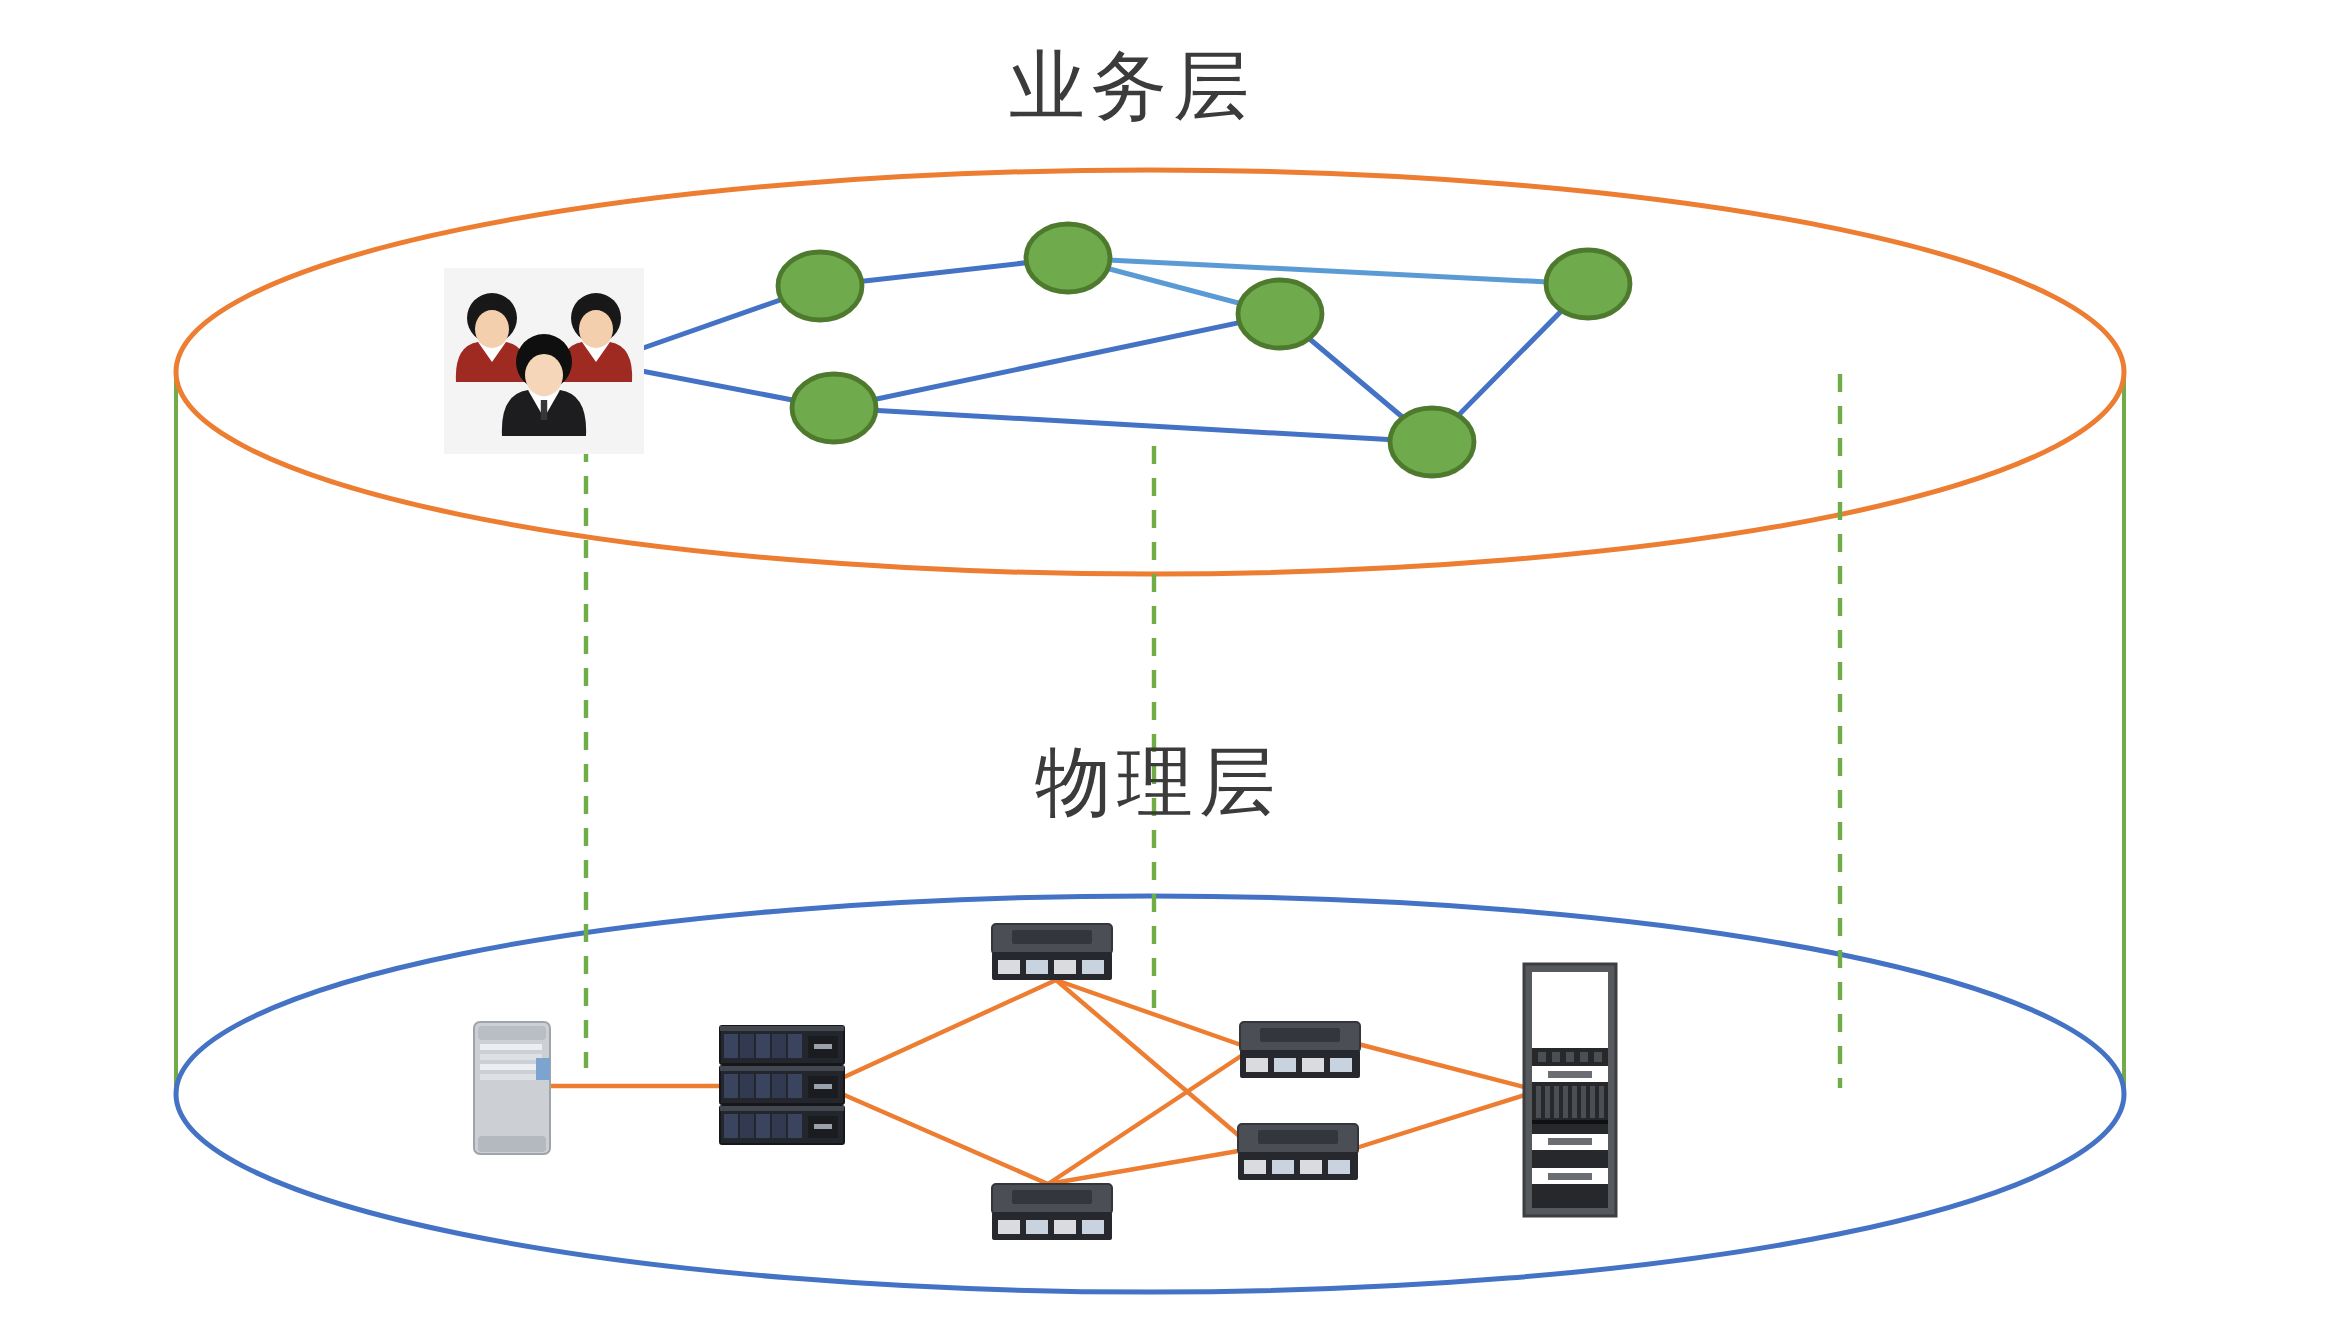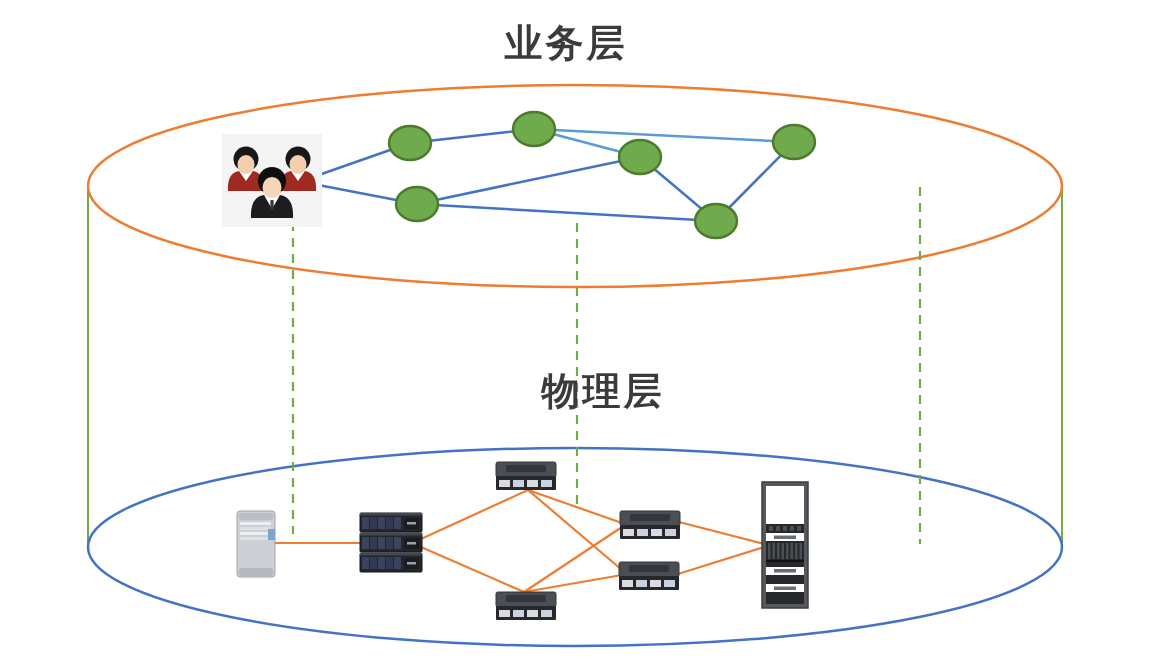--- a/index.html
+++ b/index.html
@@ -10,27 +10,27 @@
     overflow:hidden;
     font-family:"DejaVu Sans","Liberation Sans",sans-serif;
   }
   .stage svg{position:absolute;left:0;top:0;}
   .layer-title{
     position:absolute;
     width:220px;
     text-align:center;
     font-family:"DejaVu Sans","Liberation Sans",sans-serif;
     font-size:38px;
-    font-weight:700;
+    font-weight:400;
     letter-spacing:3px;
     color:#3B3B3B;
     user-select:none;
   }
   #t-biz{left:456px;top:18px;}
-  #t-phy{left:493px;top:366px;}
+  #t-phy{left:469px;top:366px;}
 </style>
 </head>
 <body>
 
 <div class="stage">
 
   <svg id="diagram" width="1164" height="660" viewBox="0 0 1164 660">
 
     <g id="layer-cylinder">
         <line x1="88" y1="186" x2="88" y2="547" stroke="#70AD47" stroke-width="2"></line>

